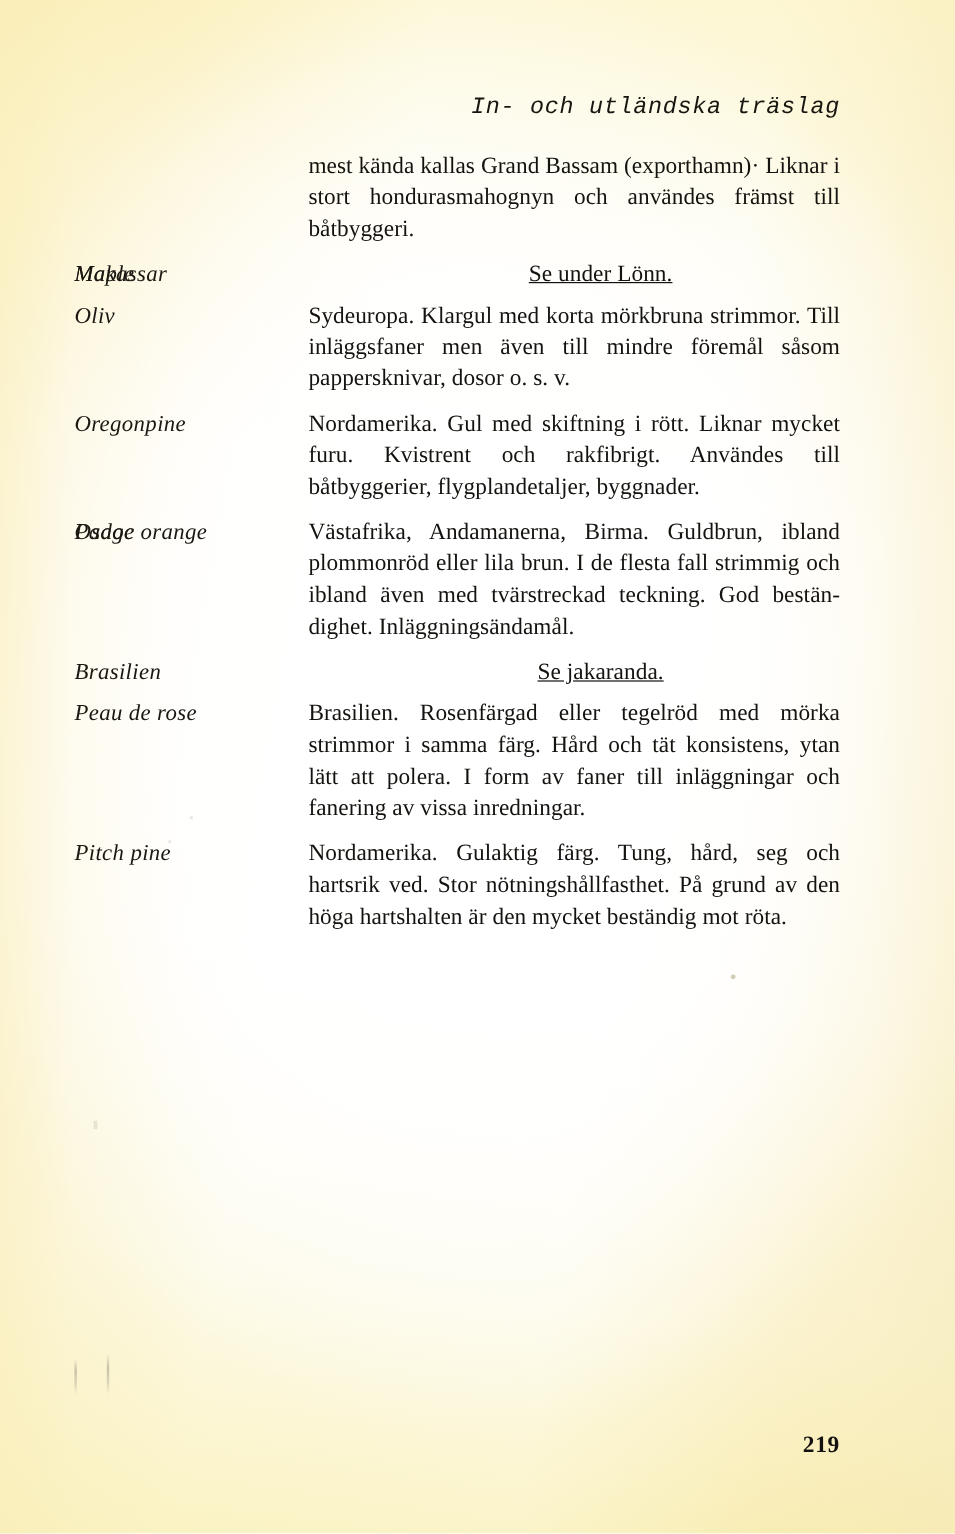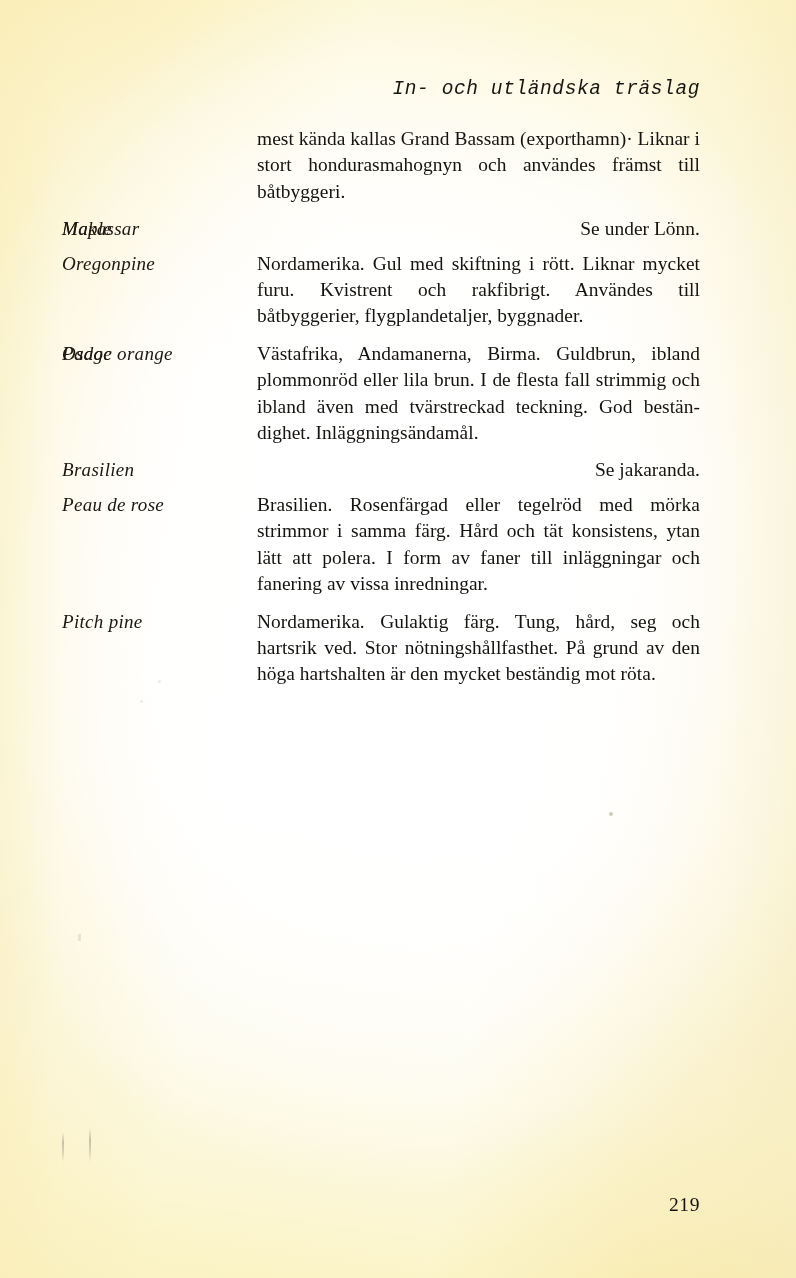--- a/index.html
+++ b/index.html
@@ -86,29 +86,29 @@
   .desc {
     margin: 0 96px 0 257px;
     font-size: 19.4px;
     line-height: 26.4px;
     text-align: justify;
     text-justify: inter-word;
     letter-spacing: 0.05px;
     color: #15130f;
     hyphens: manual;
   }
-  .desc.last-flush { text-align: right; }
+  .desc.last-flush { text-align: center; text-decoration: underline; }
   .desc i { font-style: italic; }
 
   
   .folio {
     position: absolute;
     right: 96px;
     bottom: 62px;
-    font-weight: normal;
+    font-weight: bold;
     font-size: 19.5px;
     letter-spacing: 0.6px;
     color: #141210;
   }
 
   
   .speck {
     position: absolute;
     background: #b9b2a0;
     opacity: 0.45;
@@ -140,20 +140,24 @@
 
     <div class="entry">
       <div class="term">Makassar</div>
     </div>
 
     <div class="entry tight">
       <div class="term">Maple</div>
       <p class="desc last-flush">Se under Lönn.</p>
     </div>
 
+    <div class="entry">
+      <div class="term">Oliv</div>
+      <p class="desc">Sydeuropa. Klargul med korta mörkbru­na strimmor. Till inläggsfaner men även till mindre föremål såsom pappersknivar, dosor o. s. v.</p>
+    </div>
 
     <div class="entry">
       <div class="term">Oregonpine</div>
       <p class="desc">Nordamerika. Gul med skiftning i rött. Liknar mycket furu. Kvistrent och rak­fibrigt. Användes till båtbyggerier, flyg­plandetaljer, byggnader.</p>
     </div>
 
     <div class="entry">
       <div class="term">Osage orange</div>
     </div>
 

